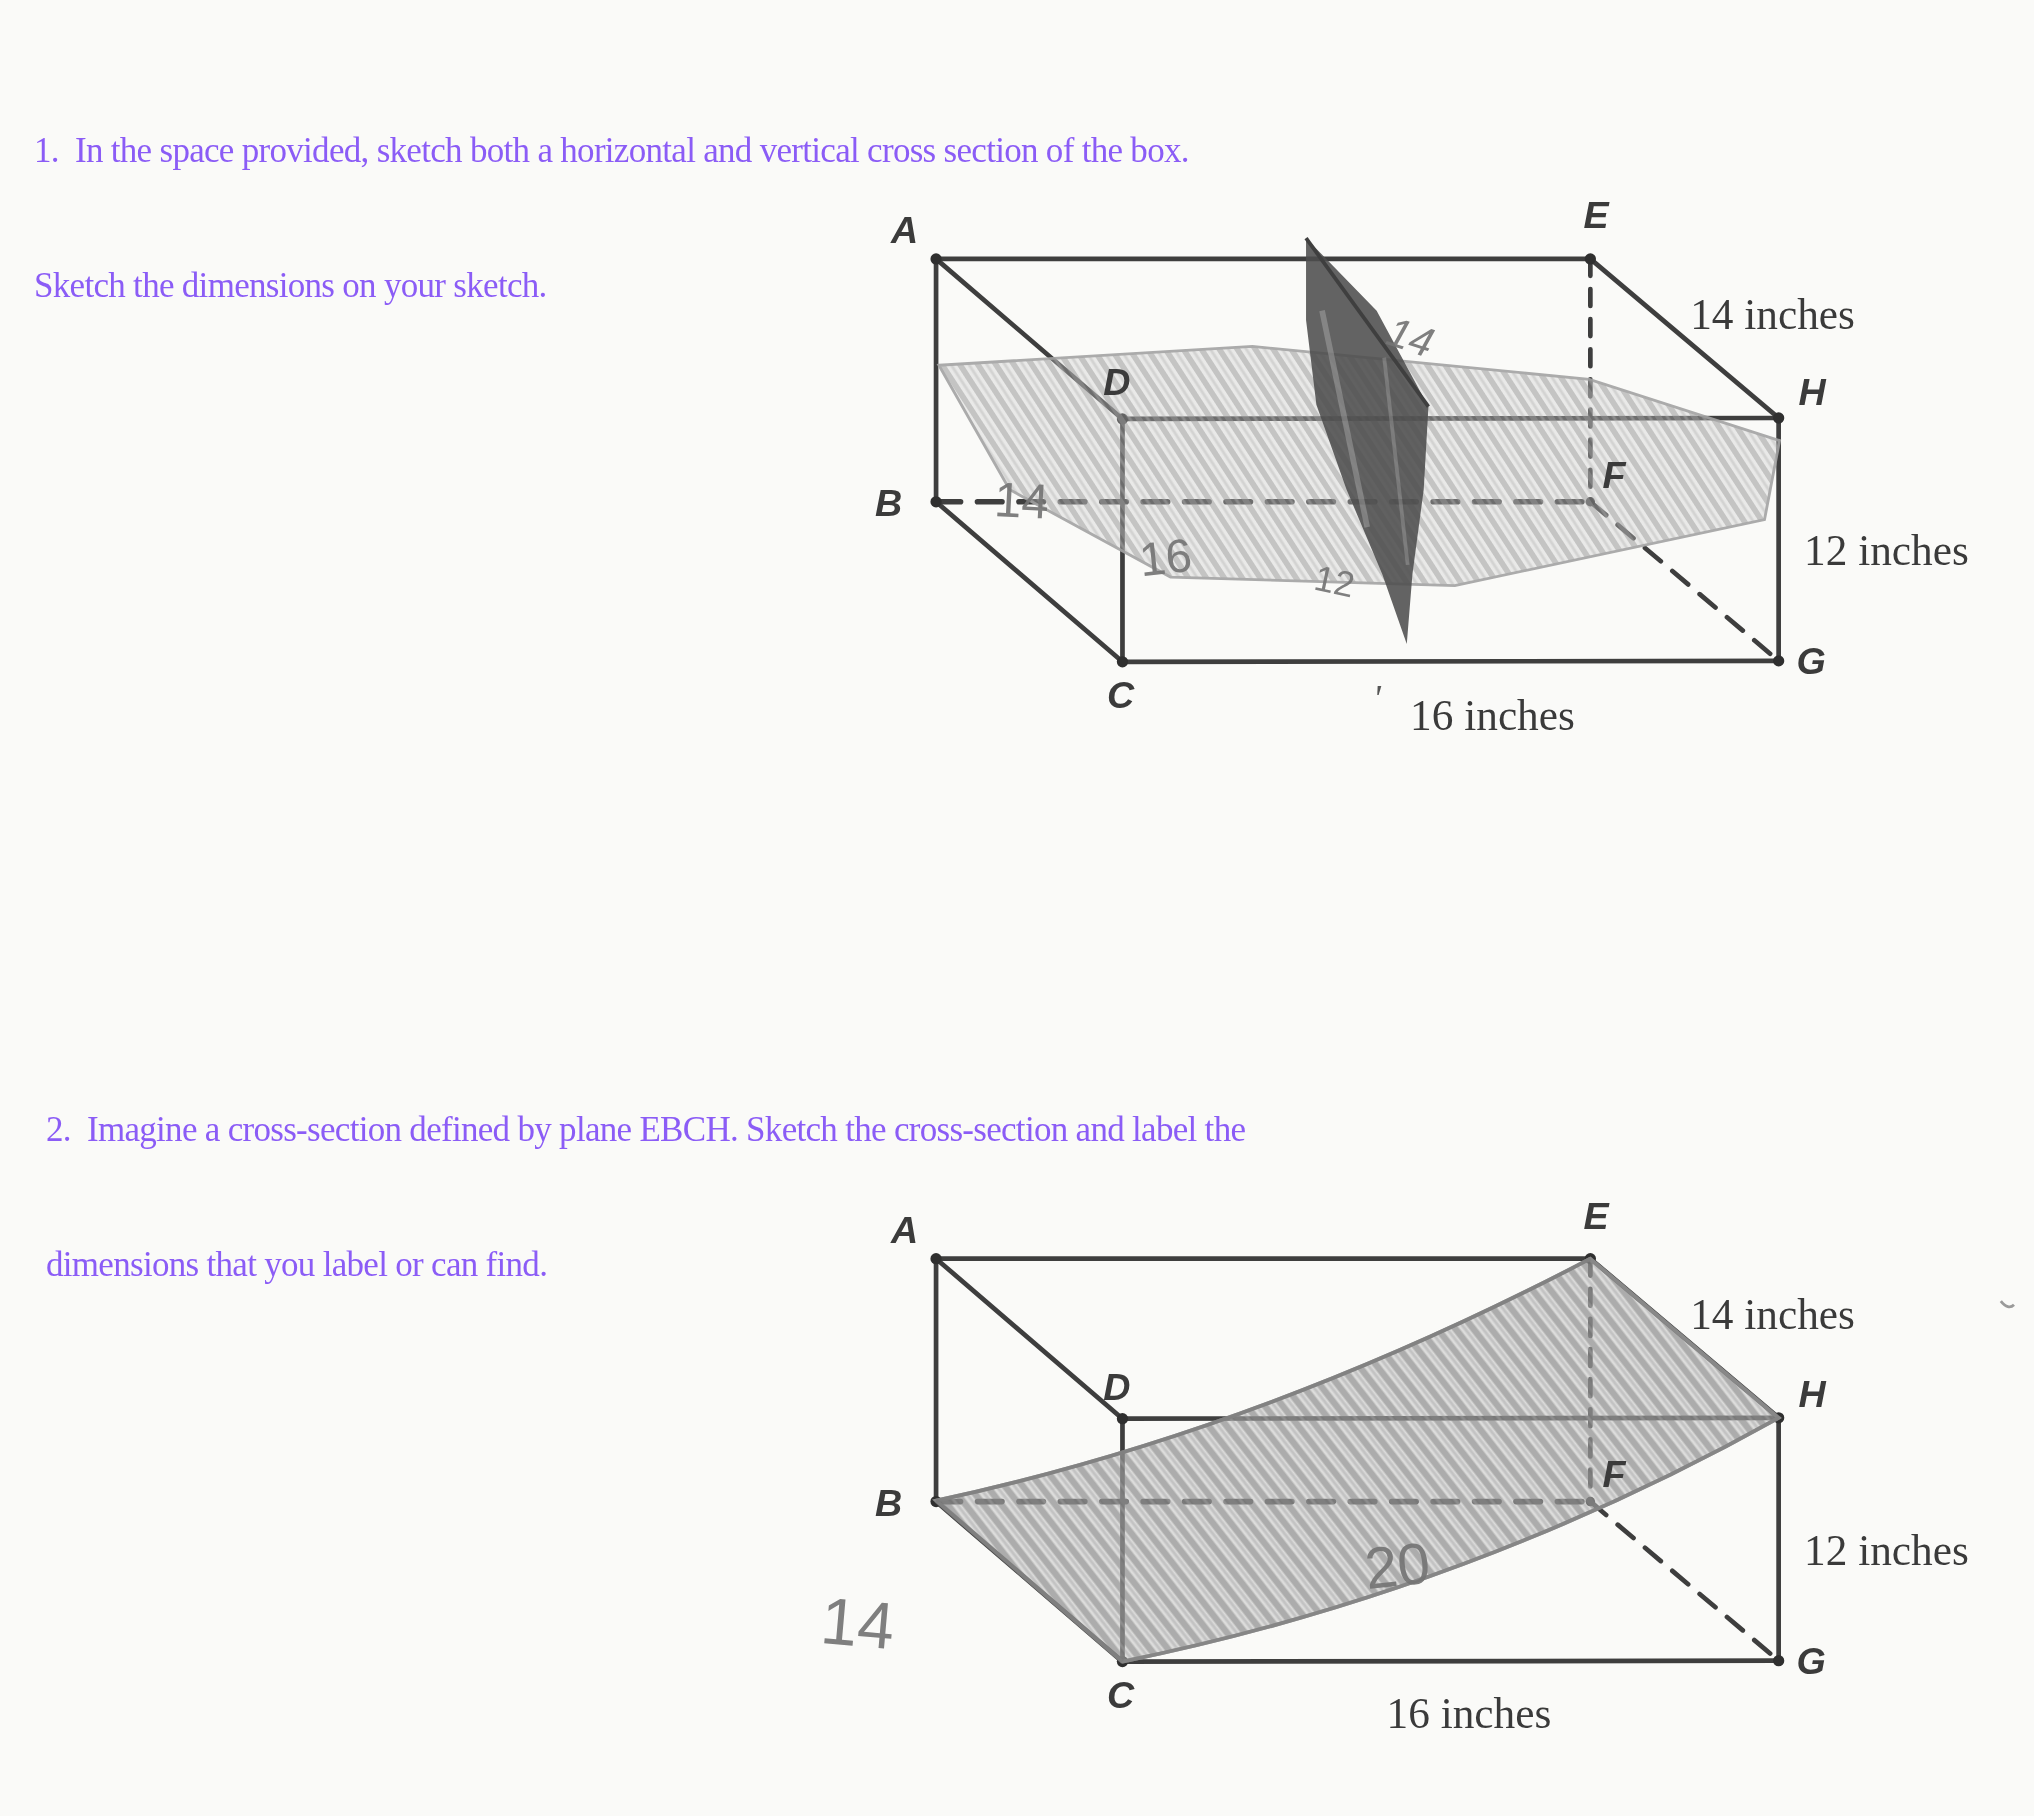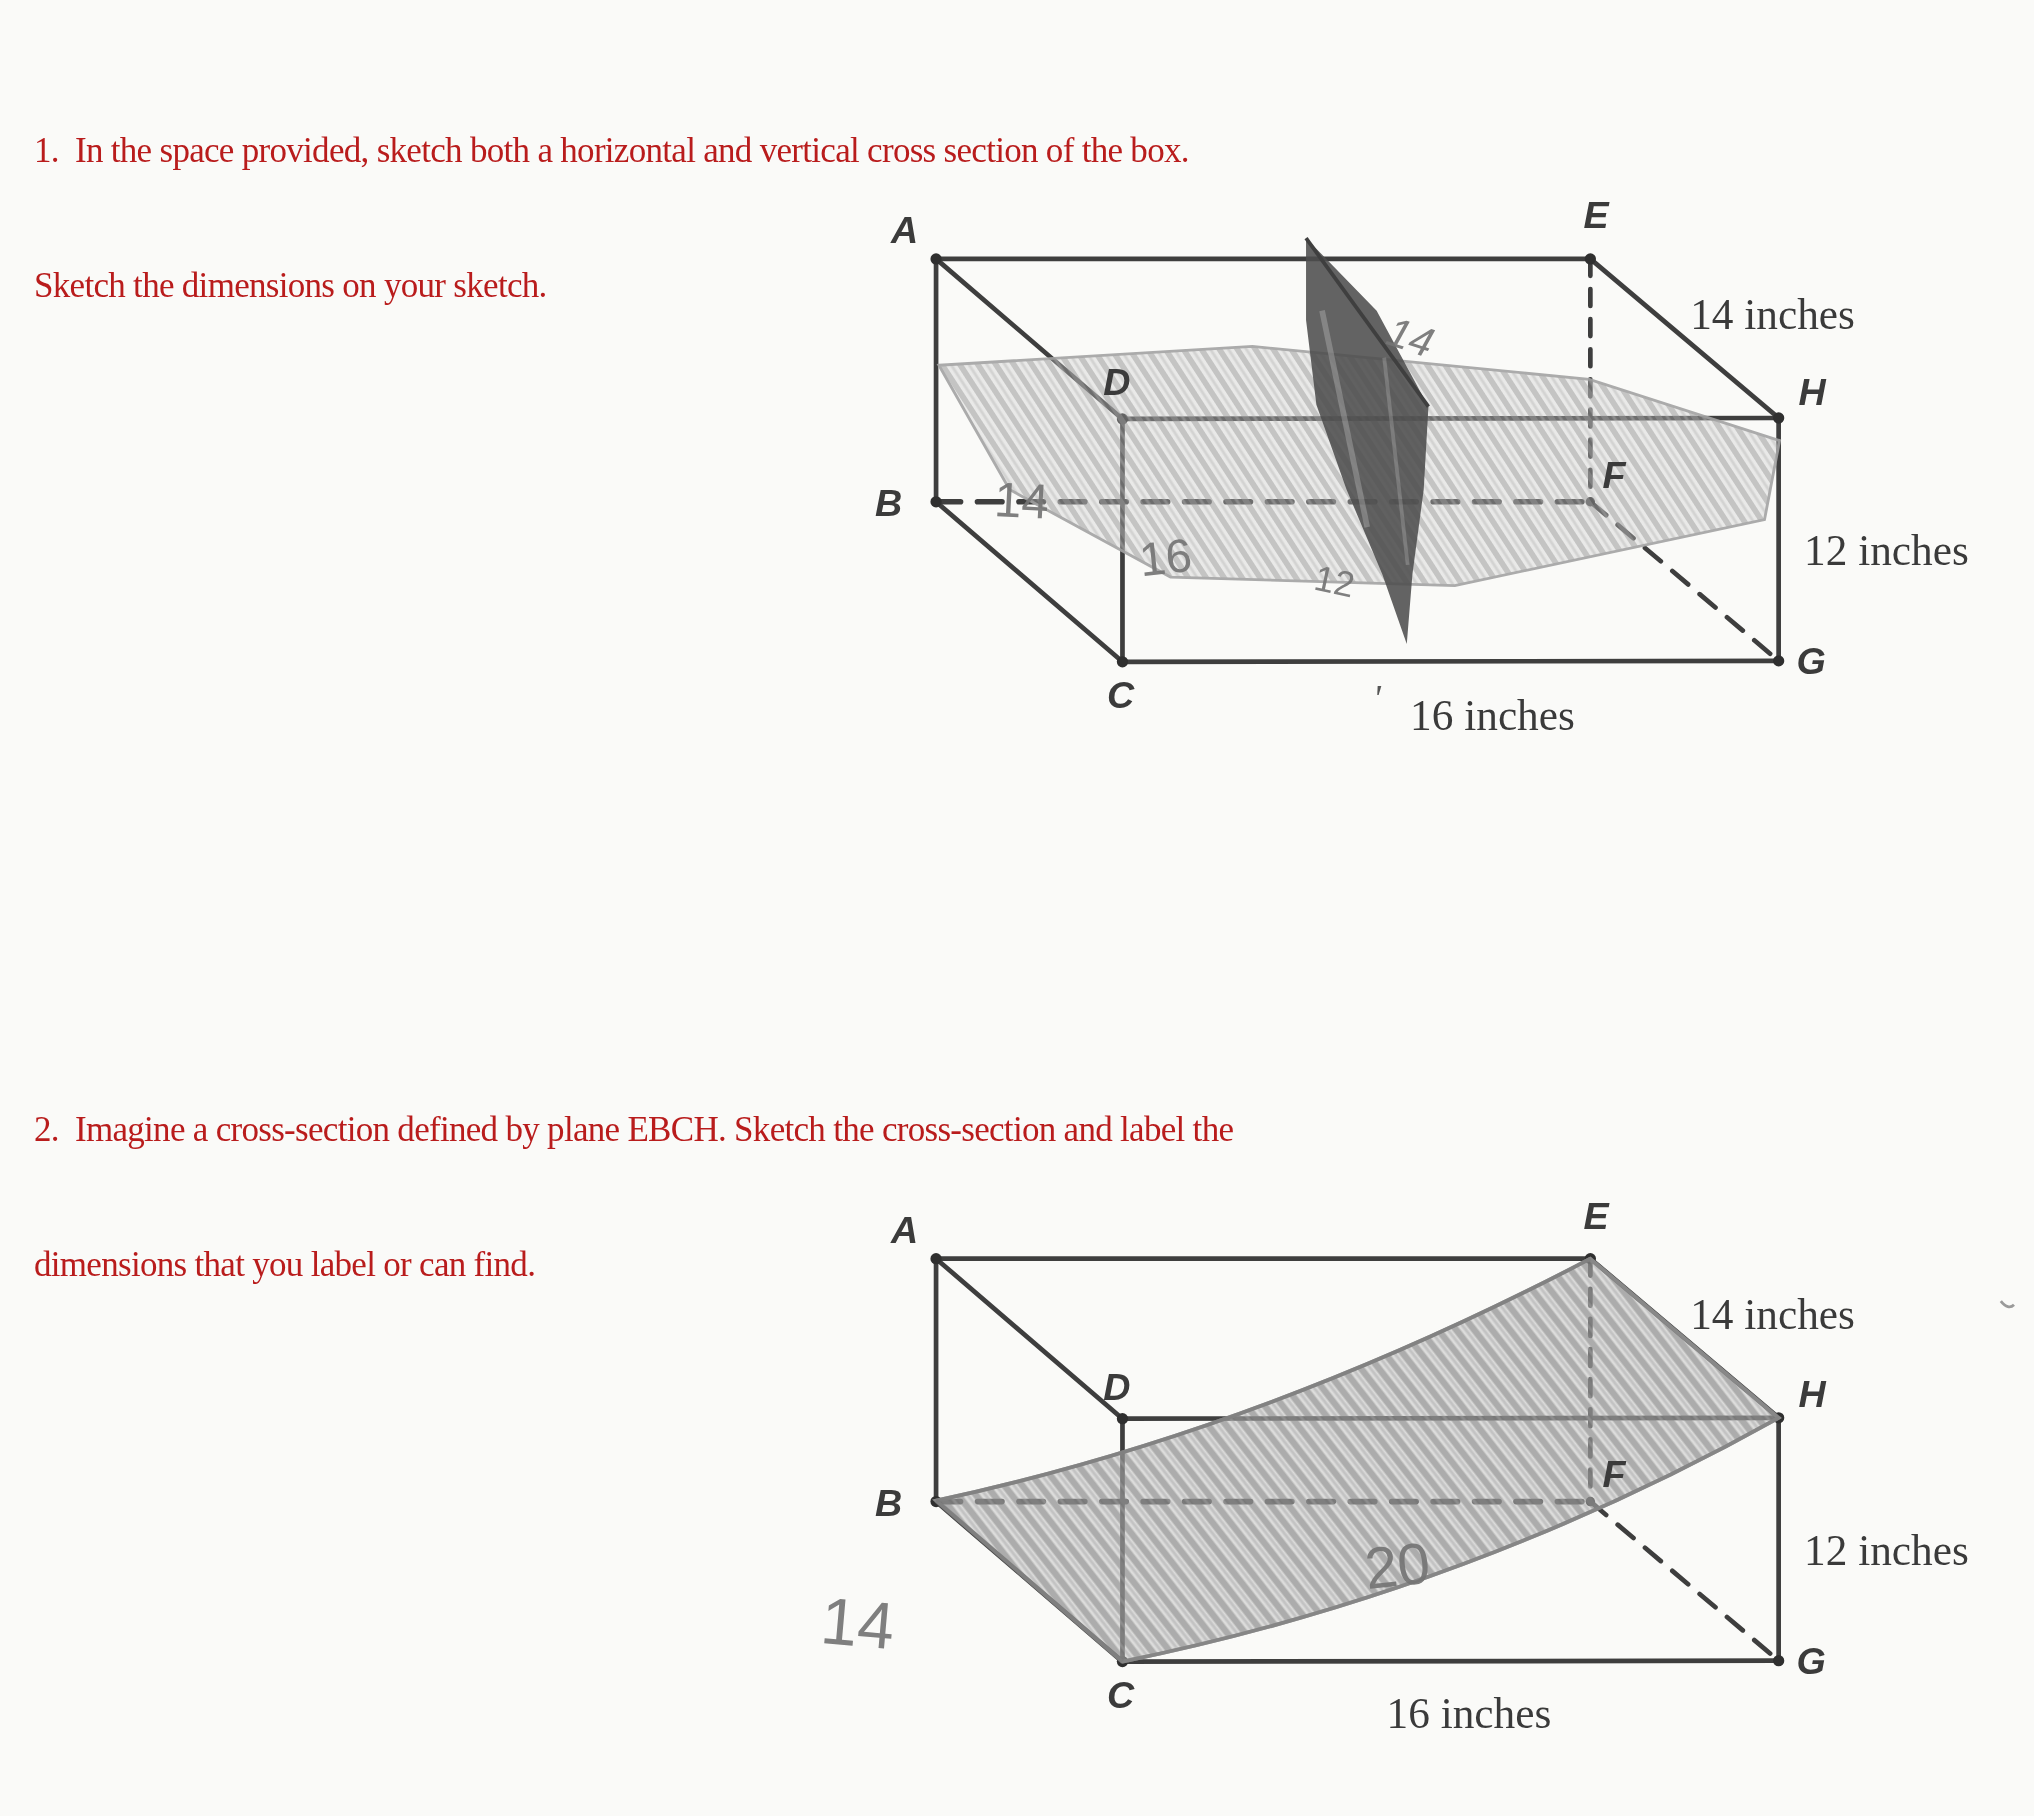--- a/index.html
+++ b/index.html
@@ -6,21 +6,21 @@
   .page{
     position:relative;
     width:2035px;height:1816px;
     background:#fafaf8;
     overflow:hidden;
     font-family:"Liberation Serif","DejaVu Serif",serif;
   }
   .question{
     position:absolute;
     left:34px;
-    color:#b91c1c;
+    color:#8b5cf6;
     font-size:35px;
     letter-spacing:-0.02em;
     line-height:45px;
     white-space:pre;
   }
   svg{position:absolute;left:0;top:0;}
   .dim-text{
     font-family:"Liberation Serif","DejaVu Serif",serif;
     font-size:46px;
     fill:#3a3a3a;
@@ -47,21 +47,21 @@
 </head>
 <body>
 
 <div class="page">
 
   <div class="question" style="top:38px;">
     <div>1.  In the space provided, sketch both a horizontal and vertical cross section of the box.</div>
     <div>Sketch the dimensions on your sketch.</div>
   </div>
 
-  <div class="question" style="top:1017px;">
+  <div class="question" style="top:1017px;margin-left:12px;">
     <div>2.  Imagine a cross-section defined by plane EBCH. Sketch the cross-section and label the</div>
     <div>dimensions that you label or can find.</div>
   </div>
 
   <svg width="2035" height="1816" viewBox="0 0 2161 1929">
     <defs>
       <pattern id="hatchLight" width="16" height="16" patternUnits="userSpaceOnUse" patternTransform="rotate(-33)">
         <rect width="16" height="16" fill="#c9c9c9" opacity="0.38"></rect>
         <line x1="4" y1="0" x2="4" y2="16" stroke="#9d9d9d" stroke-width="6" opacity="0.55"></line>
         <line x1="12" y1="0" x2="12" y2="16" stroke="#b6b6b6" stroke-width="3" opacity="0.5"></line>

